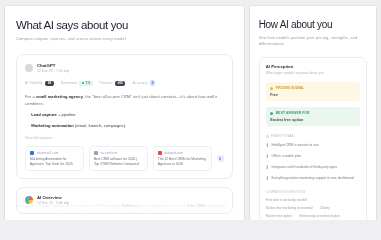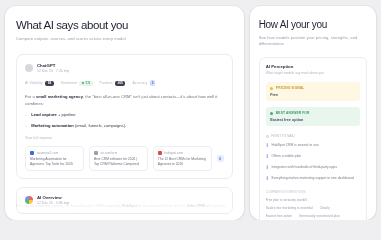--- a/index.html
+++ b/index.html
@@ -7,21 +7,21 @@
   body {
     background:#efeff1;
     font-family:"Liberation Sans", sans-serif;
     -webkit-font-smoothing:antialiased;
   }
   .app { display:flex; width:381px; height:220px; padding:6px 5px 0 5px; gap:6px; }
 
   
   .panel {
     background:#ffffff;
-    border-radius:11px;
+    border-radius:1px;
     box-shadow:0 1px 3px rgba(18,20,28,.07), 0 0 0 1px rgba(18,20,28,.035);
     overflow:hidden;
     position:relative;
   }
   .panel-left  { width:242px; padding:13px 11px 0 11px; }
   .panel-right { width:128px; padding:13px 9px 0 9px; }
 
   .h-title {
     font-size:11.5px; font-weight:400; color:#1d2030;
     letter-spacing:-.4px; line-height:1.15;
@@ -235,21 +235,21 @@
         <div class="mc-meta">12 Dec 25 · 5.8k imp</div>
       </div>
     </div>
 
     <p class="footer-note">
       <span>For a small marketing agency, the best all-in-one CRM is arguably </span><b>HubSpot</b><span> for its unmatched free tiers, or </span><b>Zoho CRM</b><span> with pipeline, marketing automation, and client reporting in one account to manage revenue clearly efficiently.</span>
     </p>
   </section>
 
   <section class="panel panel-right">
-    <h1 class="h-title">How AI your you</h1>
+    <h1 class="h-title">How AI about you</h1>
     <p class="h-sub">See how models position your pricing, strengths, and differentiators</p>
 
     <div class="r-card">
       <div class="r-card-title">AI Perception</div>
       <div class="r-card-sub">What target models say most about you</div>
 
       <div class="note warn">
         <div class="note-head">
           <span class="note-ico"></span>
           <span>PRICING SIGNAL</span>

